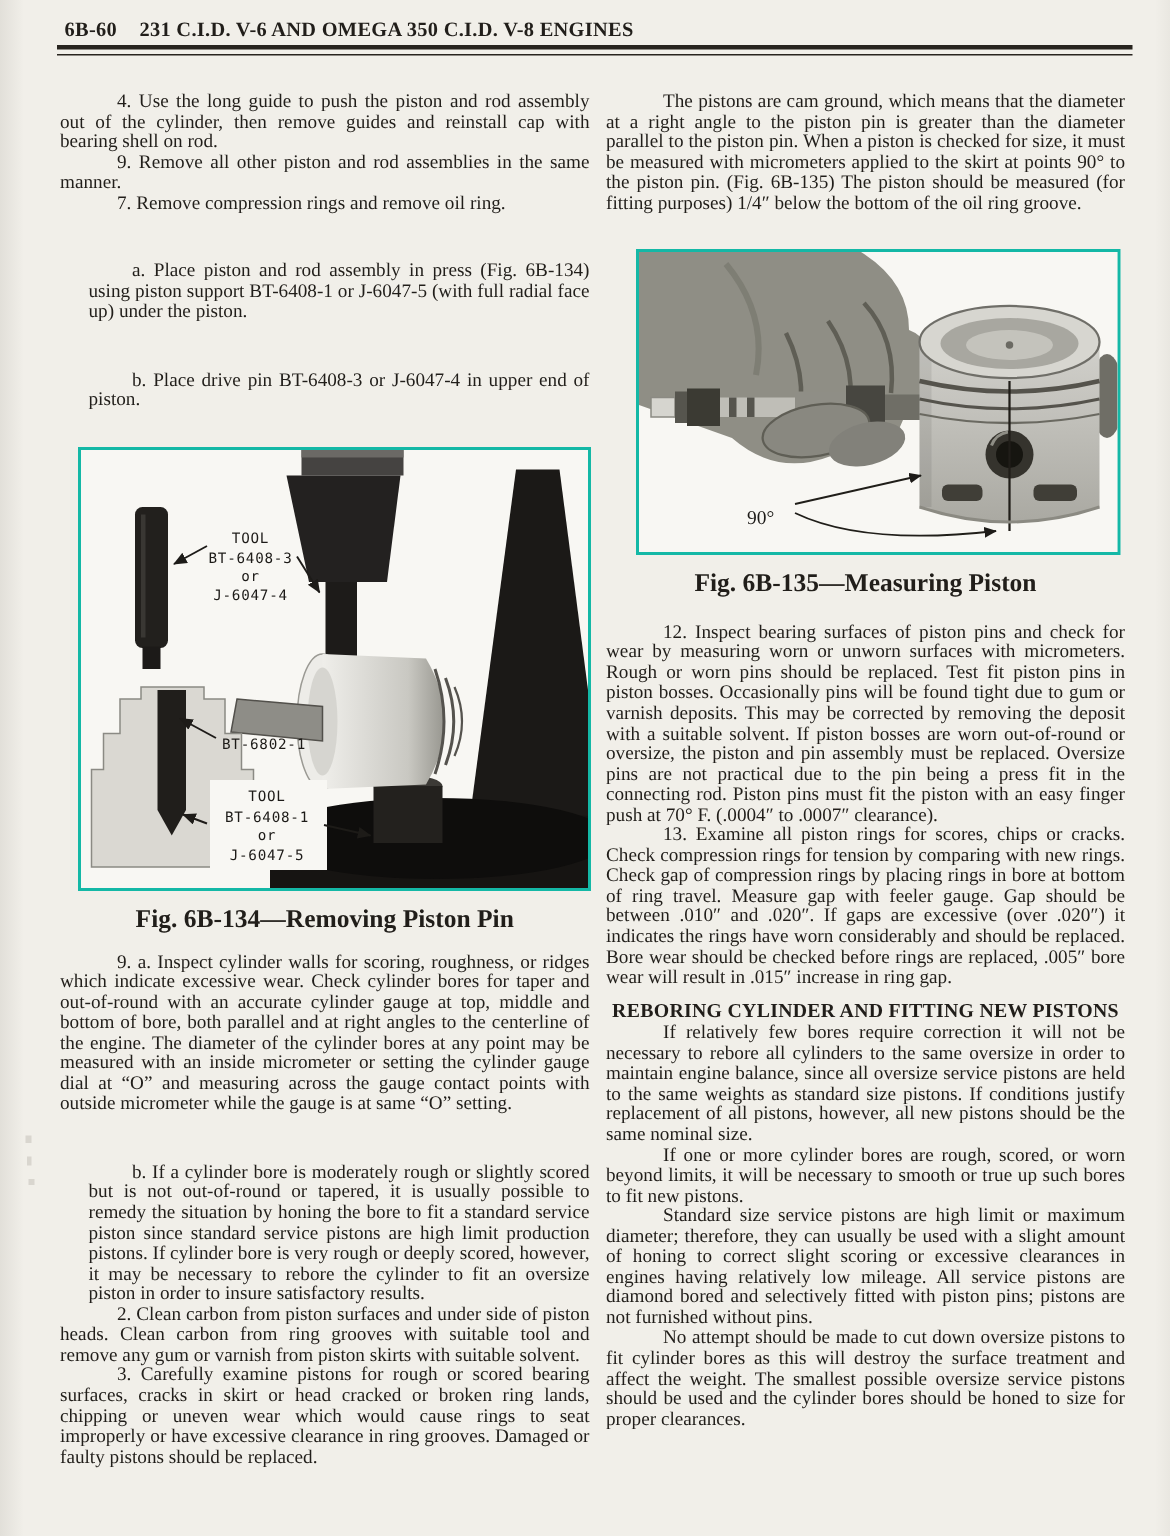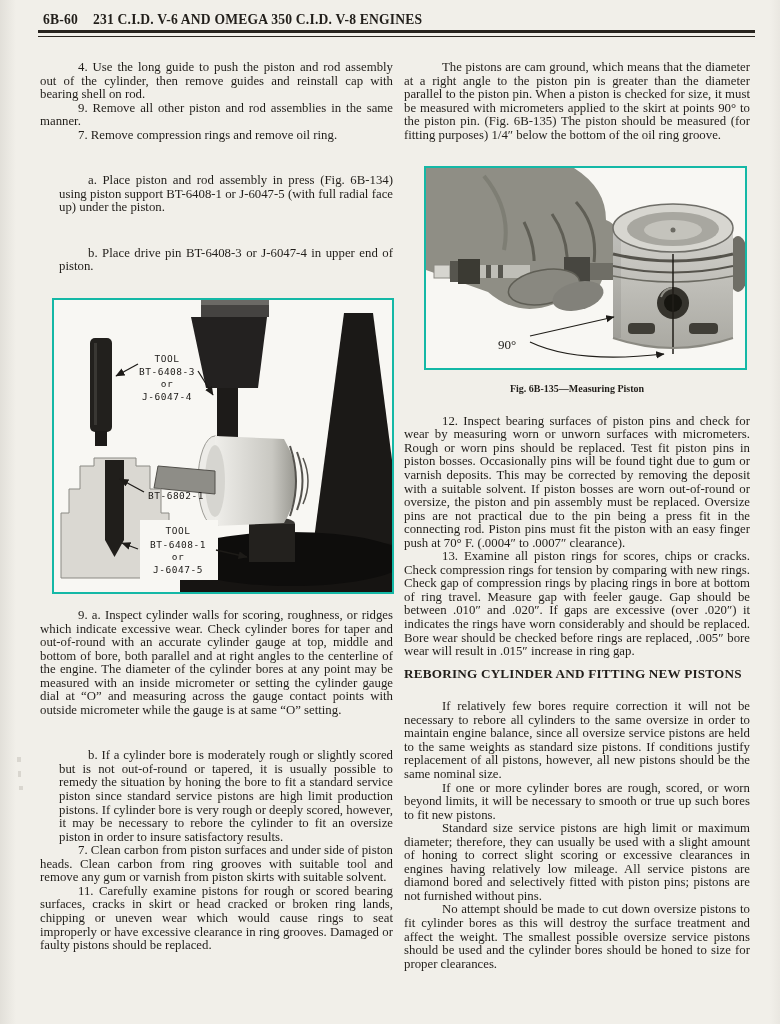--- a/index.html
+++ b/index.html
@@ -19,22 +19,22 @@
   .col{position:absolute;top:61px;text-align:justify;font-size:12.8px;line-height:13.55px;}
   #left-col{left:40px;width:353px;}
   #right-col{left:404px;width:346px;}
   .col p{margin:0;text-indent:38px;}
   .col p.sub{margin-left:19px;text-indent:29px;margin-top:32px;}
   .col p.after{margin-top:15px;}
   #right-col p.after{margin-top:19px;}
   .figbox{border:2px solid #14b8a6;background:#f8f7f3;overflow:hidden;}
   #fig-134{margin:24px 0 0 12px;width:338px;height:292px;}
   #fig-135{margin:24px 0 0 20px;width:319px;height:200px;}
-  .figcap{margin-top:12px;text-align:center;font-weight:bold;font-size:10px;}
-  .sechead{margin:8px 0 20px 0;font-size:13.2px;font-weight:bold;text-align:left;text-indent:0;letter-spacing:0.2px;}
+  .figcap{margin-top:12px;text-align:center;font-weight:bold;font-size:17px;}
+  .sechead{margin:8px 0 2px 0;font-size:13.2px;font-weight:bold;text-align:center;text-indent:0;letter-spacing:0.2px;}
   .sechead{display:block;}
   svg text.lab{font-family:"DejaVu Sans Mono", monospace;font-size:9.5px;fill:#1d1b18;letter-spacing:0.5px;}
   svg text.ang{font-family:"Liberation Serif", serif;font-size:13px;fill:#1d1b18;}
   .artifact{position:absolute;background:#d9d6cf;}
   #art1{left:17px;top:757px;width:4px;height:5px;}
   #art2{left:18px;top:771px;width:3px;height:6px;}
   #art3{left:19px;top:786px;width:4px;height:4px;}
 </style>
 </head>
 <body>
@@ -98,25 +98,26 @@
       <path d="M90,192 L66,179" stroke="#1d1b18" stroke-width="1.3" fill="none" marker-end="url(#ah1)"></path>
       <rect x="86" y="220" width="78" height="60" fill="#f8f7f3"></rect>
       <text class="lab" x="124" y="234" text-anchor="middle">TOOL</text>
       <text class="lab" x="124" y="248" text-anchor="middle">BT-6408-1</text>
       <text class="lab" x="124" y="260" text-anchor="middle">or</text>
       <text class="lab" x="124" y="273" text-anchor="middle">J-6047-5</text>
       <path d="M84,249 L68,243" stroke="#1d1b18" stroke-width="1.3" fill="none" marker-end="url(#ah1)"></path>
       <path d="M162,250 L193,257" stroke="#1d1b18" stroke-width="1.3" fill="none" marker-end="url(#ah1)"></path>
     </svg>
   </div>
+  <div class="figcap">Fig. 6B-134—Removing Piston Pin</div>
 
   <p class="after">9. a.   Inspect cylinder walls for scoring, roughness, or ridges which indicate excessive wear. Check cylinder bores for taper and out-of-round with an accurate cylinder gauge at top, middle and bottom of bore, both parallel and at right angles to the centerline of the engine. The diameter of the cylinder bores at any point may be measured with an inside micrometer or setting the cylinder gauge dial at “O” and measuring across the gauge contact points with outside micrometer while the gauge is at same “O” setting.</p>
   <p class="sub">b.   If a cylinder bore is moderately rough or slightly scored but is not out-of-round or tapered, it is usually possible to remedy the situation by honing the bore to fit a standard service piston since standard service pistons are high limit production pistons. If cylinder bore is very rough or deeply scored, however, it may be necessary to rebore the cylinder to fit an oversize piston in order to insure satisfactory results.</p>
-  <p>7. Clean carbon from piston surfaces and under side of piston heads. Clean carbon from ring grooves with suitable tool and remove any gum or varnish from piston skirts with suitable solvent.</p>
-  <p>11. Carefully examine pistons for rough or scored bearing surfaces, cracks in skirt or head cracked or broken ring lands, chipping or uneven wear which would cause rings to seat improperly or have excessive clearance in ring grooves. Damaged or faulty pistons should be replaced.</p>
+  <p>2. Clean carbon from piston surfaces and under side of piston heads. Clean carbon from ring grooves with suitable tool and remove any gum or varnish from piston skirts with suitable solvent.</p>
+  <p>3. Carefully examine pistons for rough or scored bearing surfaces, cracks in skirt or head cracked or broken ring lands, chipping or uneven wear which would cause rings to seat improperly or have excessive clearance in ring grooves. Damaged or faulty pistons should be replaced.</p>
 </div>
 
 <div class="col" id="right-col">
   <p>The pistons are cam ground, which means that the diameter at a right angle to the piston pin is greater than the diameter parallel to the piston pin. When a piston is checked for size, it must be measured with micrometers applied to the skirt at points 90° to the piston pin. (Fig. 6B-135) The piston should be measured (for fitting purposes) 1/4″ below the bottom of the oil ring groove.</p>
 
   <div class="figbox" id="fig-135">
     <svg width="319" height="200" viewBox="0 0 319 200">
       <defs>
         <marker id="ah2" markerWidth="8" markerHeight="8" refX="6.5" refY="3" orient="auto">
           <path d="M0,0 L7,3 L0,6 Z" fill="#1d1b18"></path>

